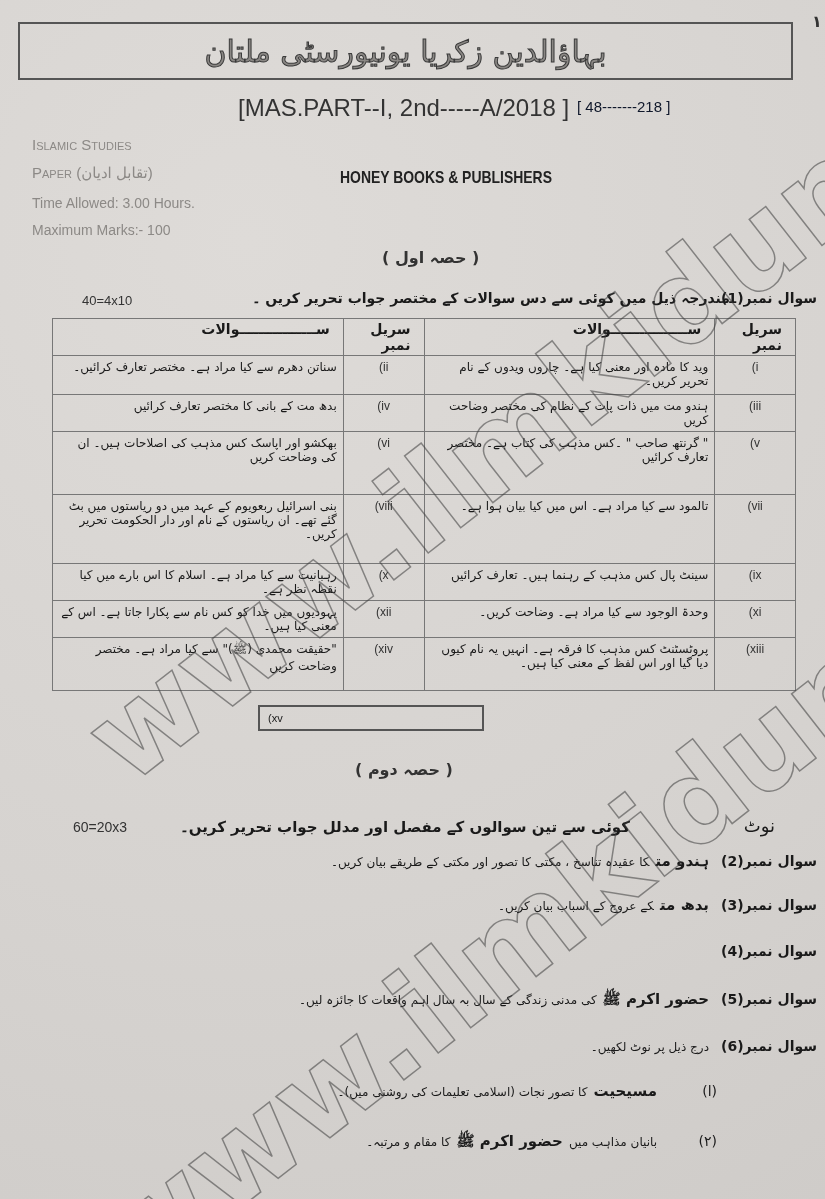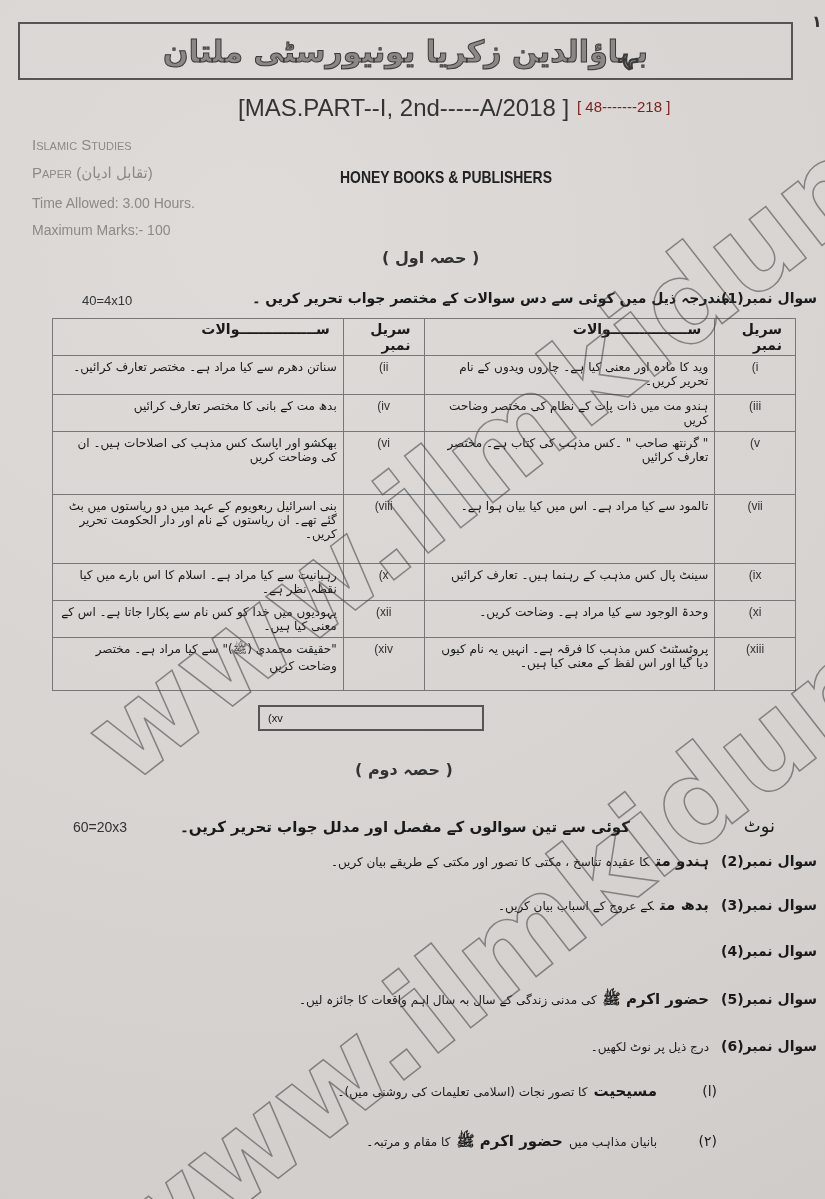--- a/index.html
+++ b/index.html
@@ -11,26 +11,26 @@
   }
   .abs { position: absolute; }
   .urdu { direction: rtl; font-family: "DejaVu Sans", sans-serif; }
   .page-num { left: 812px; top: 12px; font-size: 16px; font-weight: bold; color: #333; }
   .title-box {
     left: 18px; top: 22px; width: 775px; height: 58px;
     border: 2px solid #555; box-sizing: border-box;
     display: flex; align-items: center; justify-content: center;
   }
   .title-text {
-    font-size: 30px; font-weight: bold; color: #8a8784;
+    font-size: 30px; font-weight: normal; color: #8a8784;
     letter-spacing: 1px; -webkit-text-stroke: 1px #3a3a3a;
   }
   .exam-code { left: 238px; top: 94px; font-size: 20px; font-family: "Liberation Sans", sans-serif; color: #333; }
   .exam-code b { font-weight: normal; font-size: 24px; }
-  .roll-range { left: 577px; top: 98px; font-size: 15px; font-family: "Liberation Sans", sans-serif; color: #7f1d1d; }
+  .roll-range { left: 577px; top: 98px; font-size: 15px; font-family: "Liberation Sans", sans-serif; color: #0f172a; }
   .meta { font-family: Liberation Sans, sans-serif; color: #8c8986; font-size: 14px; }
   .meta.subject { left: 32px; top: 136px; font-size: 15px; font-variant: small-caps; }
   .meta.paper { left: 32px; top: 164px; font-size: 15px; font-variant: small-caps; }
   .meta.time { left: 32px; top: 195px; }
   .meta.marks { left: 32px; top: 222px; }
   .publisher { left: 340px; top: 168px; font-family: "Liberation Sans", sans-serif; font-weight: bold; font-size: 17px; letter-spacing: 0; transform: scaleX(0.82); transform-origin: left; color: #222; }
   .section-head { font-size: 16px; font-weight: bold; color: #333; }
   .section-1 { left: 382px; top: 248px; }
   .section-2 { left: 355px; top: 760px; }
   .marks-note { font-family: "Liberation Sans", sans-serif; font-size: 13px; color: #333; }

